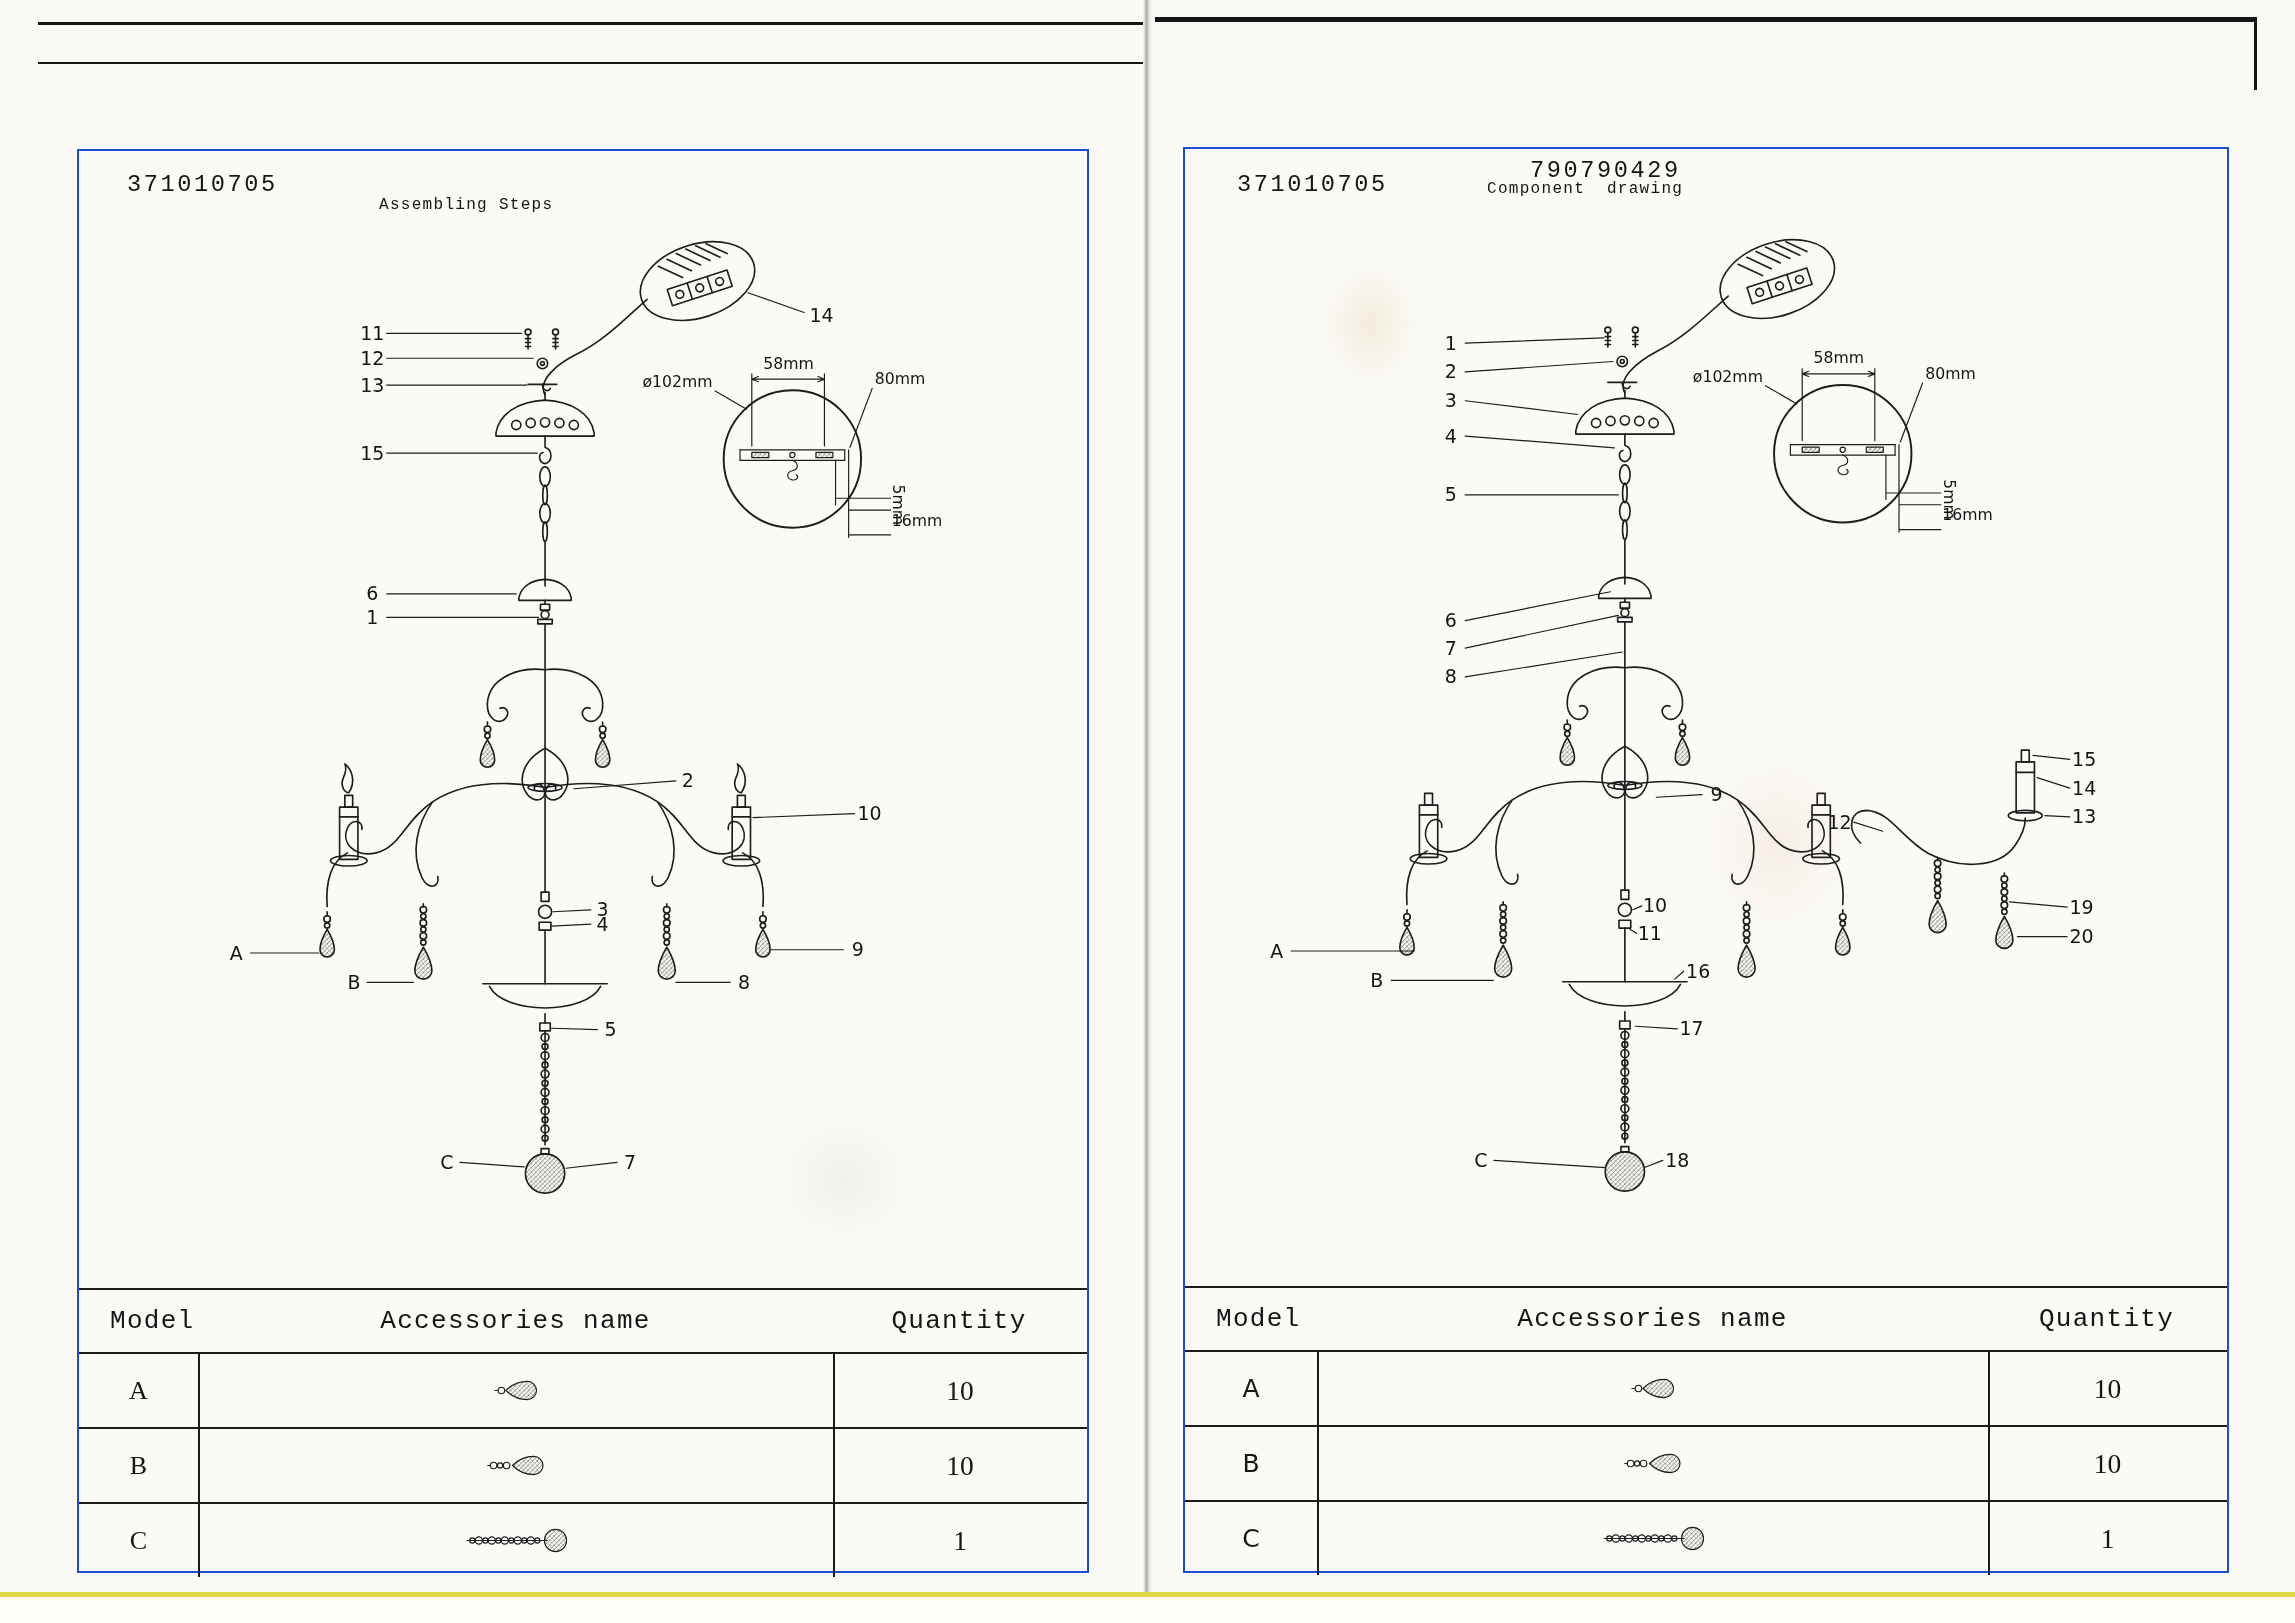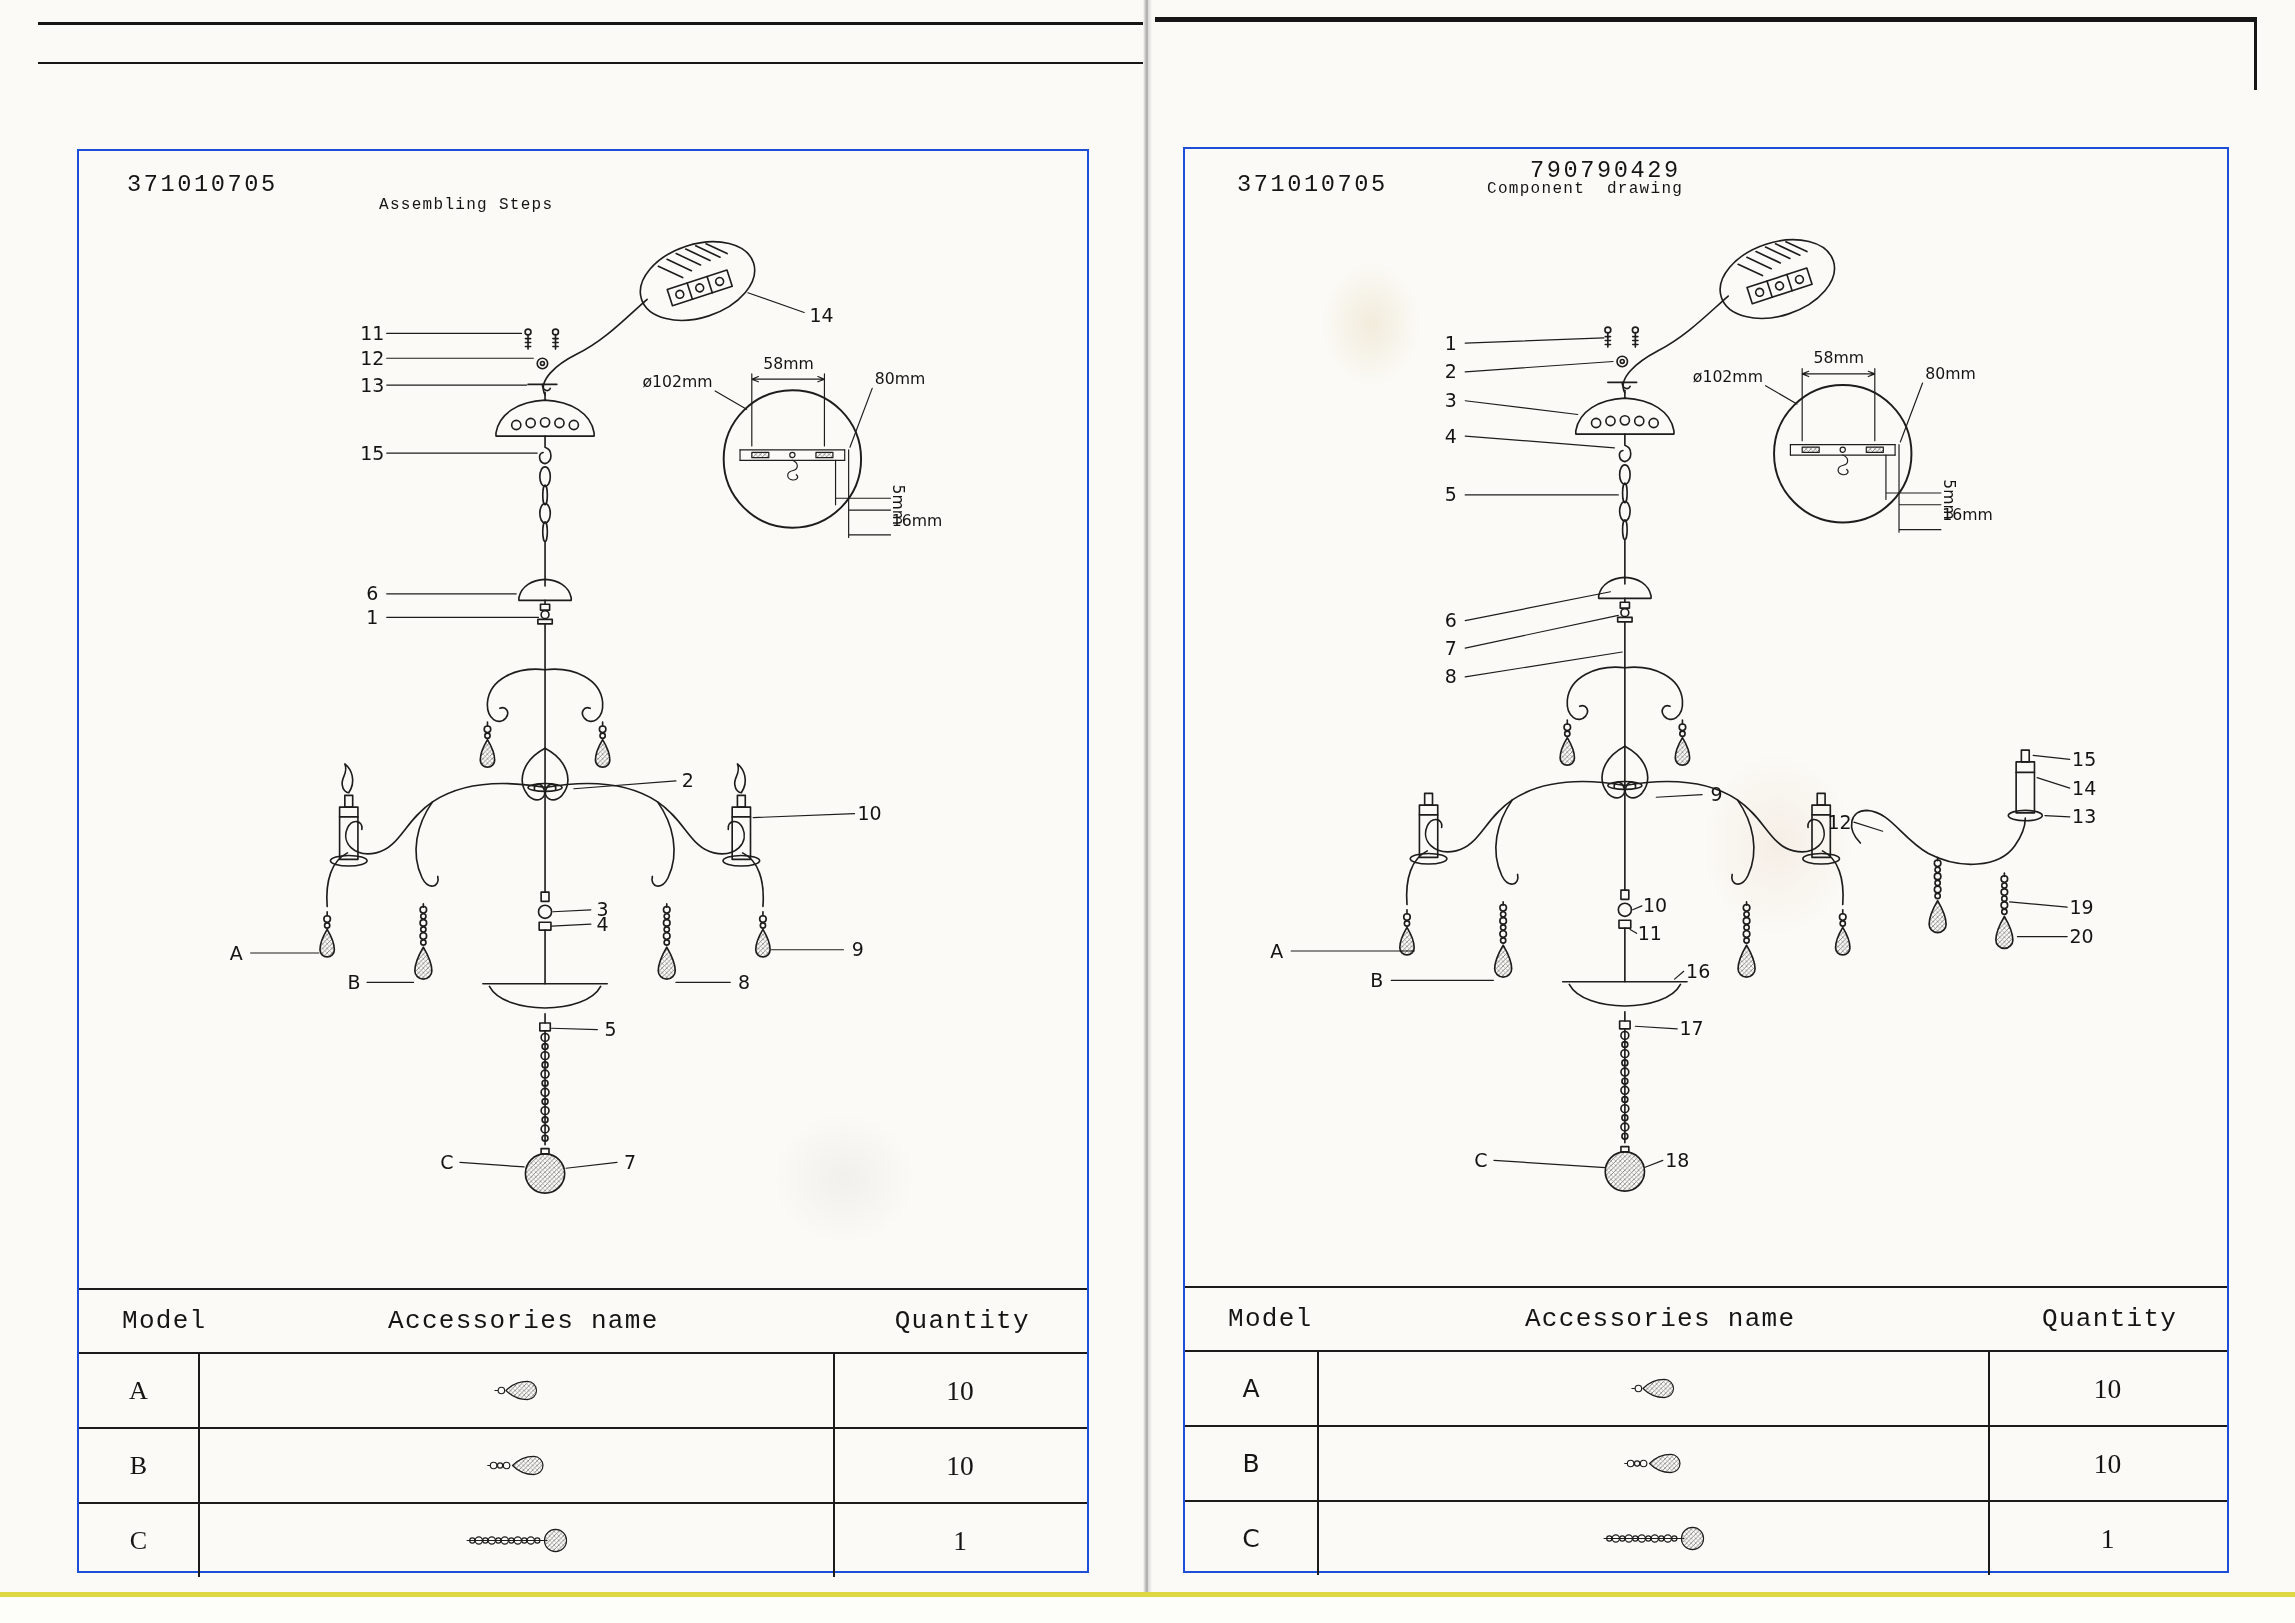--- a/index.html
+++ b/index.html
@@ -25,21 +25,21 @@
   .diagram{position:absolute;left:0;top:79px;}
 
   svg .ink{stroke:#1d1d1d;fill:none;stroke-width:2.5px;stroke-linecap:round;stroke-linejoin:round;}
   svg .thin{stroke-width:1.8px;}
   svg text{font-family:"DejaVu Sans","Liberation Sans",sans-serif;font-size:29px;fill:#141414;stroke:none;text-anchor:middle;}
   svg text.dim{font-size:24px;}
   svg text.start{text-anchor:start;}
   svg text.end{text-anchor:end;}
 
   .parts-table{position:absolute;left:0;top:1137px;width:100%;border-top:2px solid #1b1b1b;box-sizing:border-box;}
-  .t-header{display:flex;height:62px;align-items:center;font-size:26px;letter-spacing:1.3px;padding-left:12px;}
+  .t-header{display:flex;height:62px;align-items:center;font-size:26px;letter-spacing:1.3px;}
   .t-row{display:flex;height:73px;border-top:2px solid #1b1b1b;align-items:center;}
   .cell{height:100%;display:flex;align-items:center;justify-content:center;box-sizing:border-box;}
   .c-model{justify-content:center;}
   .c-acc,.c-qty{border-left:2px solid #1b1b1b;}
   .t-header .c-acc,.t-header .c-qty{border-left:none;}
   .page.left  .c-model{width:119px;} .page.left  .c-acc{width:635px;} .page.left  .c-qty{width:252px;}
   .page.right .c-model{width:132px;} .page.right .c-acc{width:671px;} .page.right .c-qty{width:237px;}
   .t-header .c-model{justify-content:flex-start;padding-left:31px;}
   .row-letter{font-size:26px;font-family:"Liberation Serif","DejaVu Serif",serif;}
   .page.right .row-letter{font-family:"DejaVu Sans","Liberation Sans",sans-serif;font-size:25px;}

